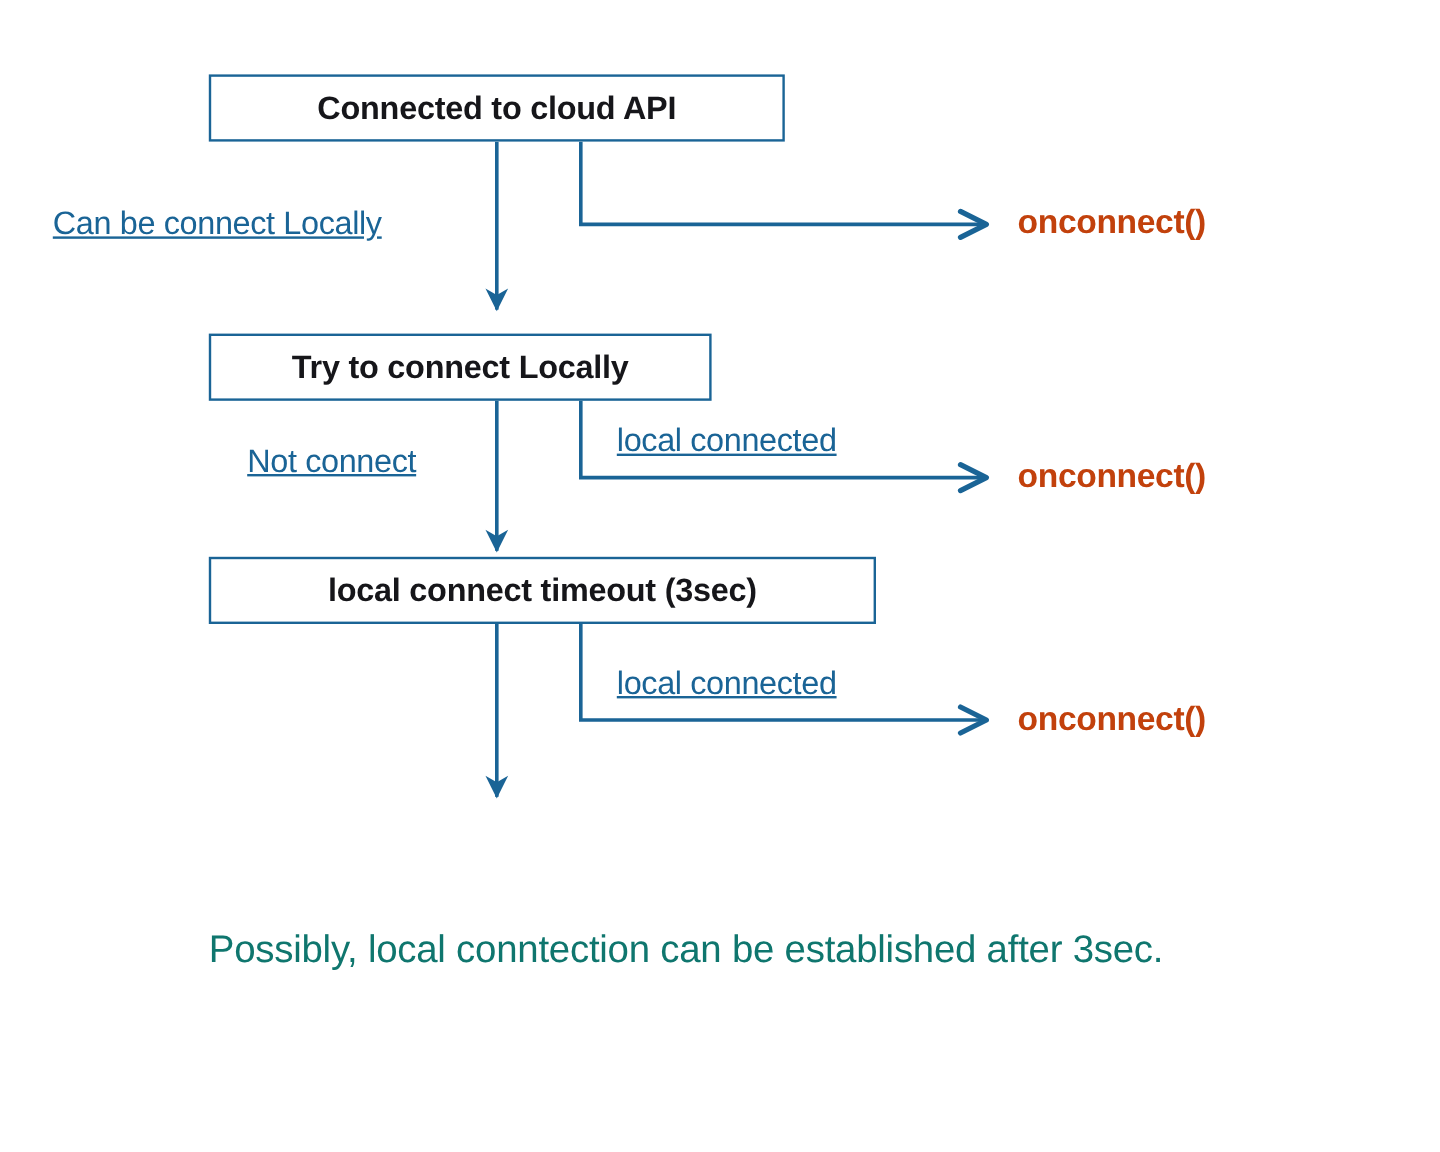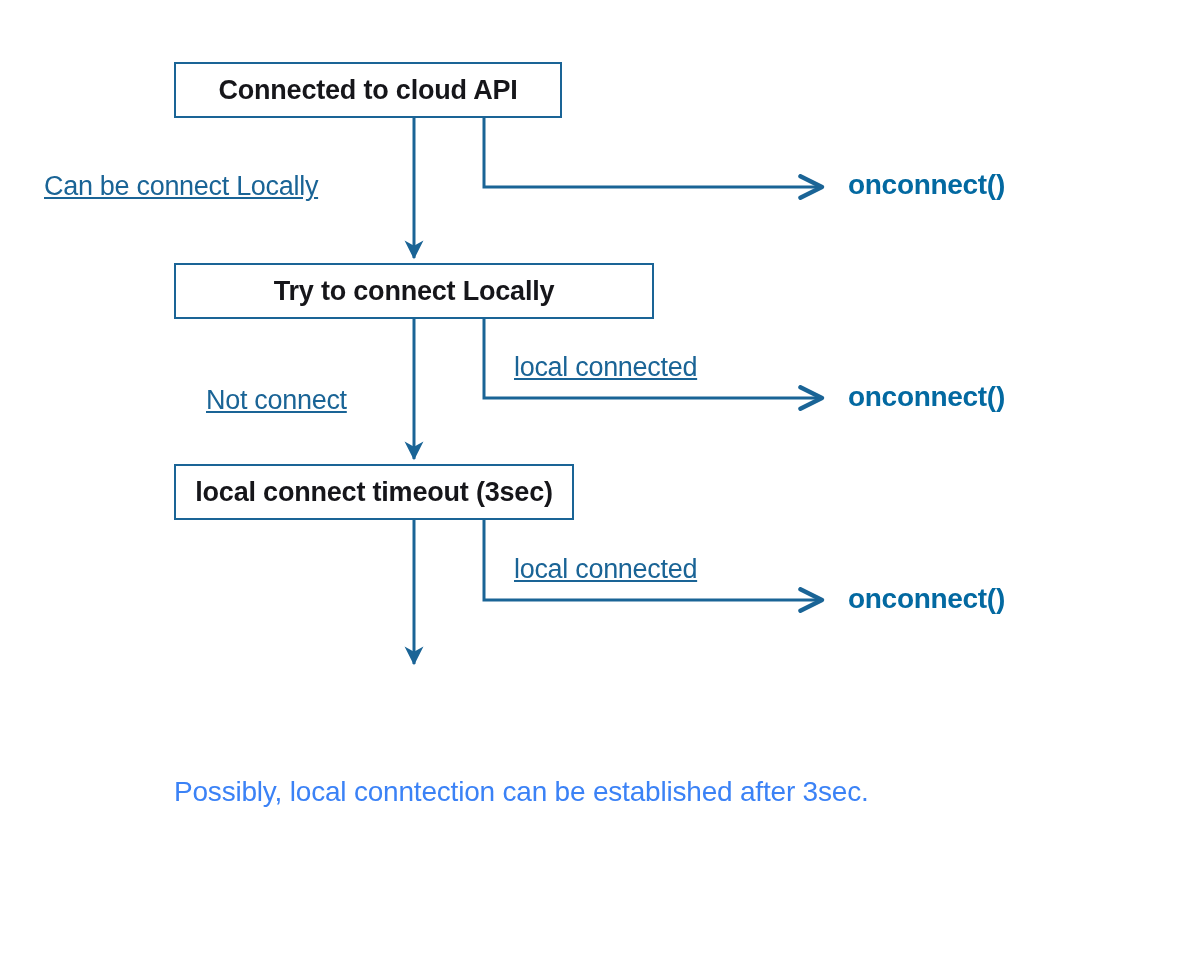--- a/index.html
+++ b/index.html
@@ -52,34 +52,34 @@
     line-height: 1;
   }
   .caption.thin {
     color: #1a6496;
     font-size: 27px;
     font-weight: 400;
     letter-spacing: -0.3px;
     text-decoration: underline;
   }
   .caption.strong {
-    color: #0369a1;
+    color: #c2410c;
     font-size: 28px;
     font-weight: bold;
     letter-spacing: -0.3px;
   }
 
   
   .footnote {
     position: absolute;
     left: 174px;
     top: 770px;
     width: 980px;
-    color: #3b82f6;
-    font-size: 28px;
+    color: #0f766e;
+    font-size: 32px;
     font-weight: 400;
     line-height: 43px;
     letter-spacing: -0.2px;
   }
   .footnote-line { white-space: nowrap; }
 </style>
 </head>
 <body>
 
 <div id="canvas">
@@ -103,31 +103,31 @@
       <line x1="414" y1="319" x2="414" y2="459" marker-end="url(#arrow-solid)"></line>
 
       <path d="M 484 319 L 484 398 L 822 398" marker-end="url(#arrow-open)"></path>
 
       <line x1="414" y1="520" x2="414" y2="664" marker-end="url(#arrow-solid)"></line>
 
       <path d="M 484 520 L 484 600 L 822 600" marker-end="url(#arrow-open)"></path>
     </g>
   </svg>
 
-  <div class="node-box" style="left:174px; top:62px; width:388px; height:56px;">Connected to cloud API</div>
+  <div class="node-box" style="left:174px; top:62px; width:480px; height:56px;">Connected to cloud API</div>
 
-  <div class="node-box" style="left:174px; top:263px; width:480px; height:56px;text-align:right;">Try to connect Locally</div>
+  <div class="node-box" style="left:174px; top:278px; width:419px; height:56px;text-align:right;">Try to connect Locally</div>
 
-  <div class="node-box" style="left:174px; top:464px; width:400px; height:56px;">local connect timeout (3sec)</div>
+  <div class="node-box" style="left:174px; top:464px; width:556px; height:56px;">local connect timeout (3sec)</div>
 
   <div class="caption thin" style="left:44px; top:173px;">Can be connect Locally</div>
 
   <div class="caption thin" style="left:514px; top:354px;">local connected</div>
 
-  <div class="caption thin" style="left:206px; top:371px;margin-top:16px;">Not connect</div>
+  <div class="caption thin" style="left:206px; top:371px;">Not connect</div>
 
   <div class="caption thin" style="left:514px; top:556px;">local connected</div>
 
   <div class="caption strong" style="left:848px; top:171px;">onconnect()</div>
 
   <div class="caption strong" style="left:848px; top:383px;">onconnect()</div>
 
   <div class="caption strong" style="left:848px; top:585px;">onconnect()</div>
 
 

